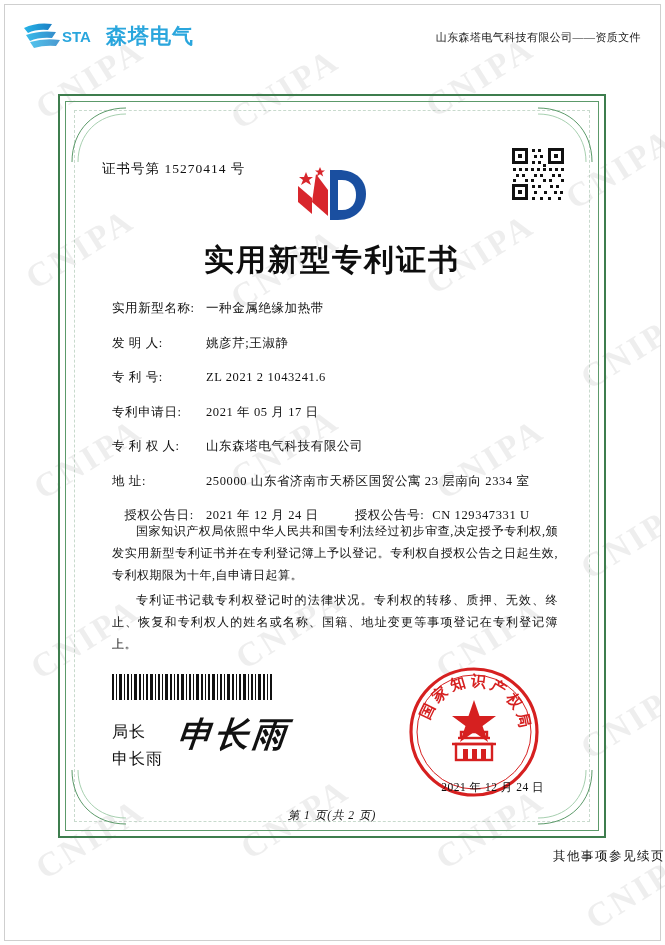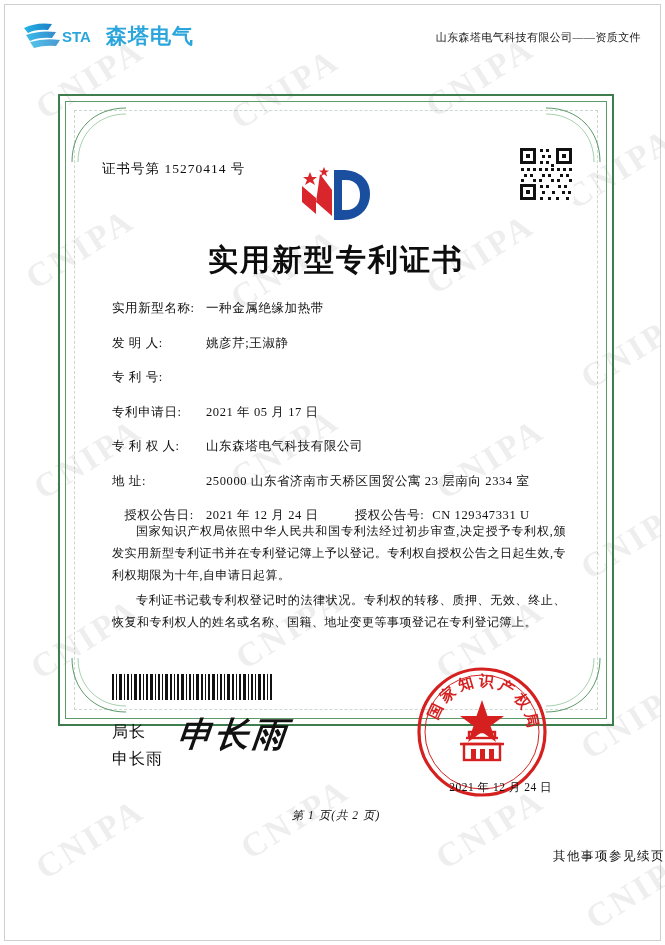--- a/index.html
+++ b/index.html
@@ -69,21 +69,21 @@
     transform: rotate(-32deg);
     pointer-events: none;
     user-select: none;
     white-space: nowrap;
   }
 
   
   .cert {
     position: absolute;
     left: 58px; top: 94px;
-    width: 548px; height: 632px; padding-left: 8px;
+    width: 548px; height: 744px;
   }
   .cert-border-outer {
     position: absolute;
     inset: 0;
     border: 2px solid #3e7d4e;
     box-sizing: border-box;
   }
   .cert-border-inner {
     position: absolute;
     left: 7px; top: 7px; right: 7px; bottom: 7px;
@@ -429,20 +429,21 @@
       <div class="field-row">
         <span class="field-label">实用新型名称:</span>
         <span class="field-value">一种金属绝缘加热带</span>
       </div>
       <div class="field-row">
         <span class="field-label">发 明 人:</span>
         <span class="field-value">姚彦芹;王淑静</span>
       </div>
       <div class="field-row">
         <span class="field-label">专 利 号:</span>
+        <span class="field-value">ZL 2021 2 1043241.6</span>
       </div>
       <div class="field-row">
         <span class="field-label">专利申请日:</span>
         <span class="field-value">2021 年 05 月 17 日</span>
       </div>
       <div class="field-row">
         <span class="field-label">专 利 权 人:</span>
         <span class="field-value">山东森塔电气科技有限公司</span>
       </div>
       <div class="field-row">

